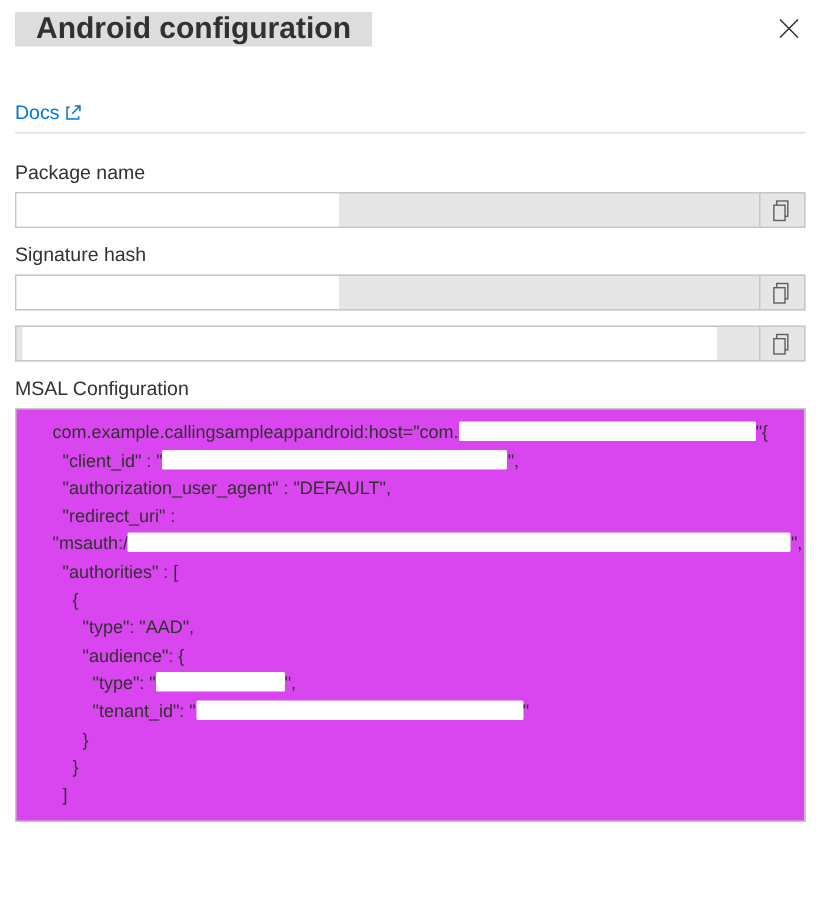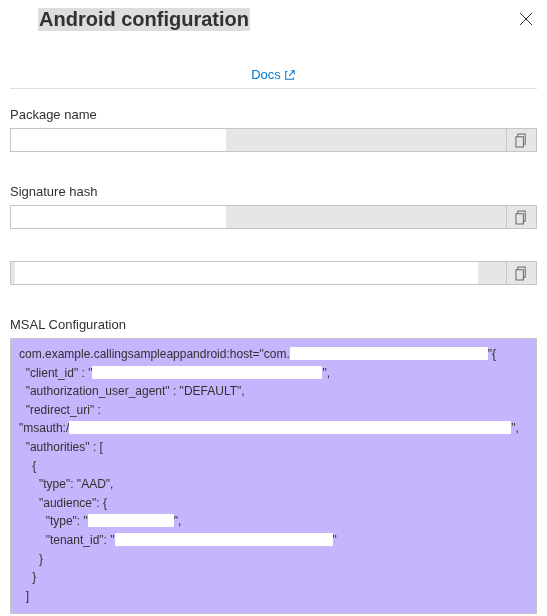--- a/index.html
+++ b/index.html
@@ -14,46 +14,45 @@
     .header-row {
       display: flex;
       justify-content: space-between;
       align-items: flex-start;
       margin-bottom: 34px;
     }
     .title {
       font-size: 20px;
       font-weight: 600;
       background: #ddd;
-      padding: 0 1px;
-      margin-left: 28px;
+      padding: 0 14px;
     }
     .close-btn {
       font-size: 18px;
       cursor: pointer;
       padding: 2px 4px;
       color: #323130;
       font-weight: 300;
     }
     .docs-row {
       display: flex;
-      justify-content: center;
+      justify-content: flex-start;
       padding-bottom: 6px;
       border-bottom: 1px solid #e1dfdd;
       margin-bottom: 18px;
     }
     .docs-link {
       color: #0078d4;
       font-size: 13px;
       cursor: pointer;
       display: inline-flex;
       align-items: center;
       gap: 3px;
     }
-    .field-block { margin-bottom: 32px; }
+    .field-block { margin-bottom: 10px; }
     .field-label {
       font-size: 13px;
       margin-bottom: 6px;
       color: #323130;
     }
     .field-input-wrap {
       display: flex;
       align-items: stretch;
       border: 1px solid #c8c6c4;
       background: #e6e6e6;
@@ -79,22 +78,22 @@
     .copy-btn {
       width: 30px;
       display: flex;
       align-items: center;
       justify-content: center;
       cursor: pointer;
       border-left: 1px solid #c8c6c4;
     }
     .code-block {
       border: 1px solid #c8c6c4;
-      background: #c4b5fd;
-      padding: 6px 8px 8px 8px;
+      background: #d946ef;
+      padding: 6px 8px 8px 24px;
       font-family: "Segoe UI", sans-serif;
       font-size: 12px;
       line-height: 1.55;
       white-space: pre;
       overflow: hidden;
     }
     .code-line { display: block; }
     .redact {
       display: inline-block;
       background: #fff;

